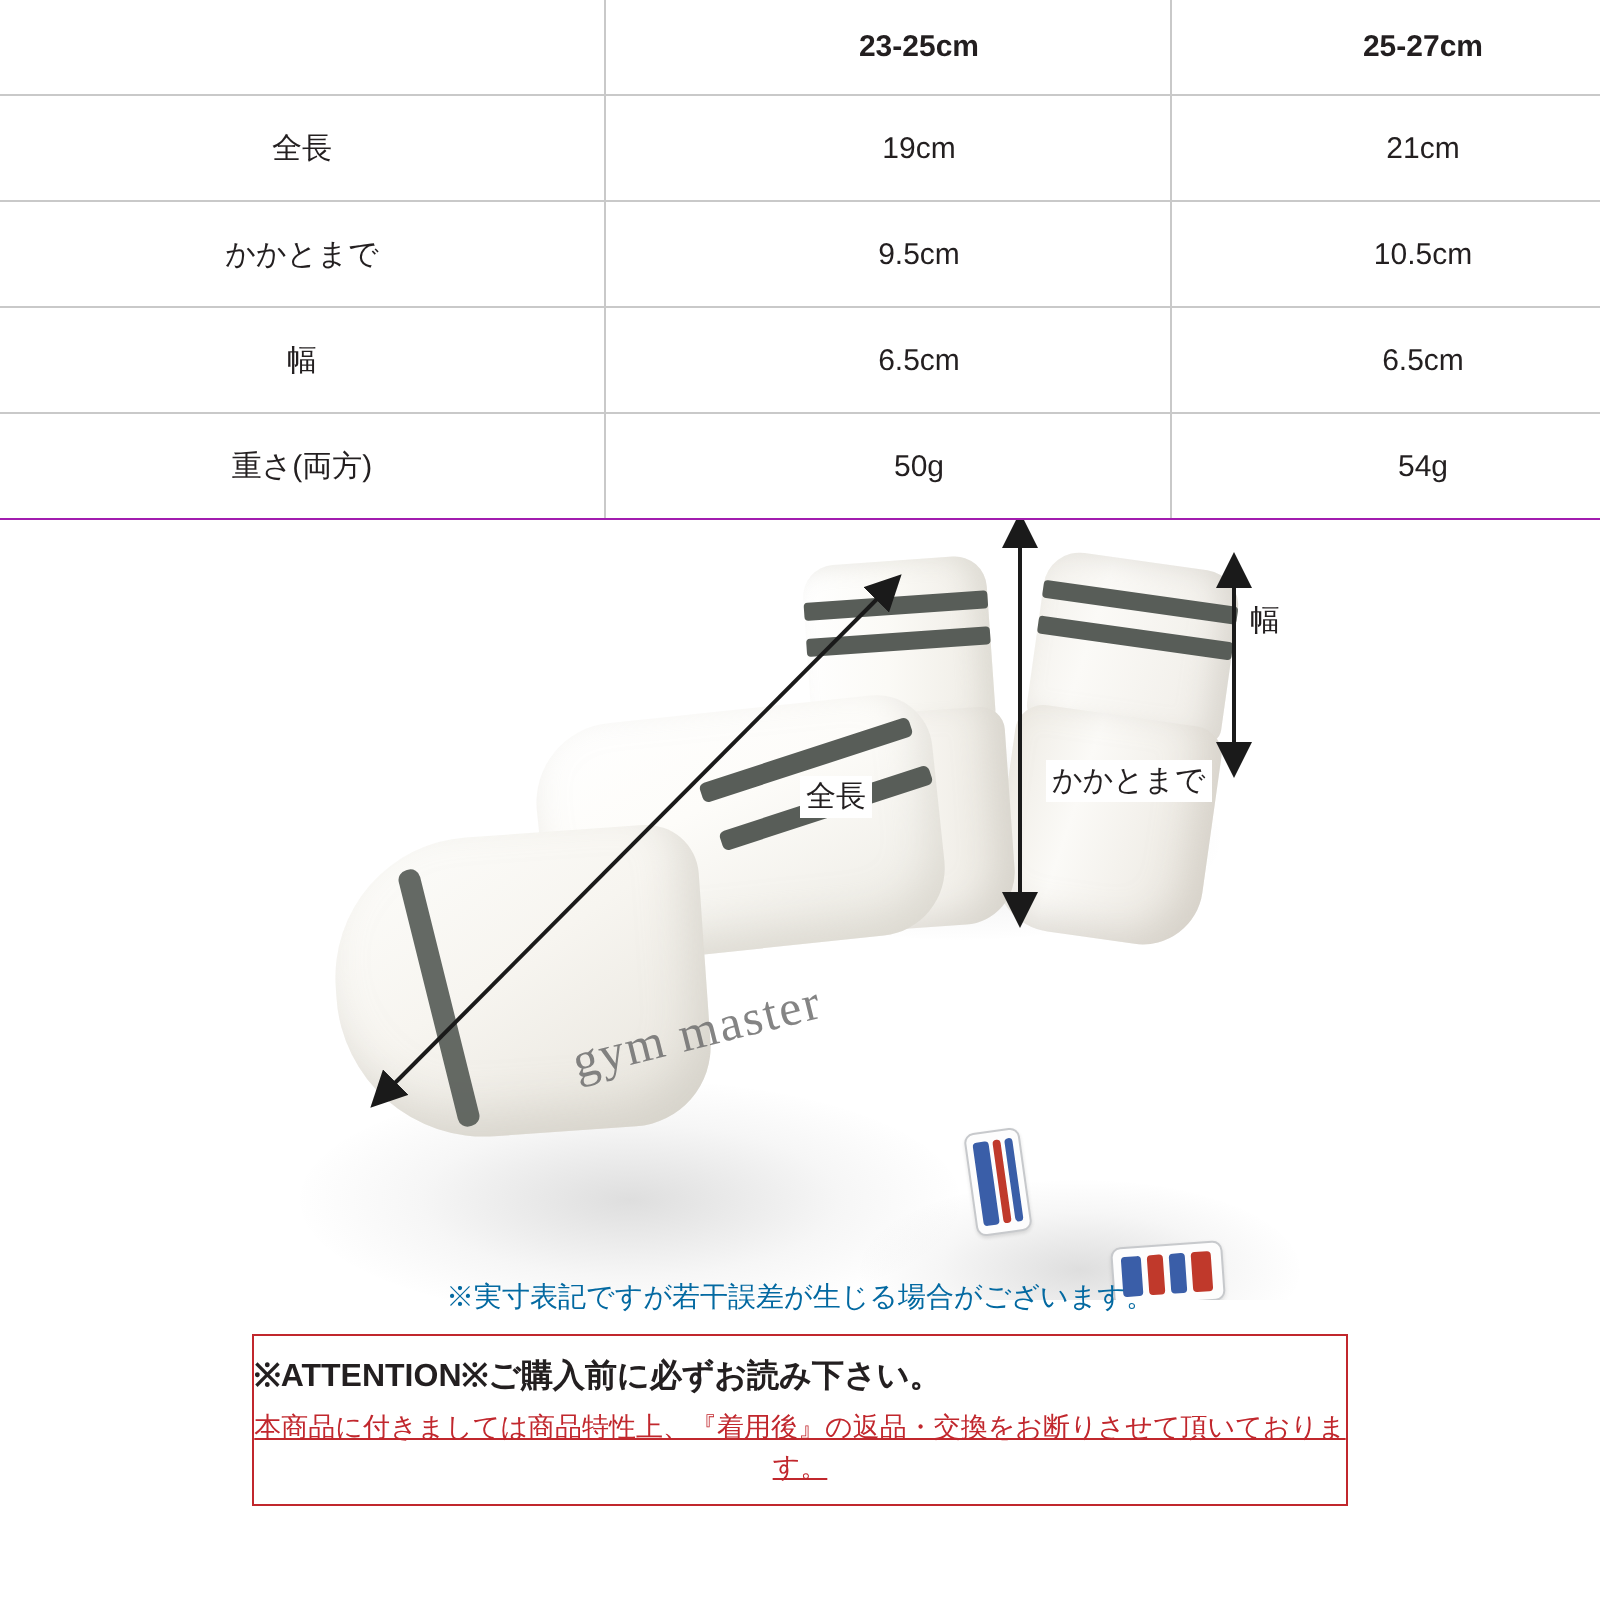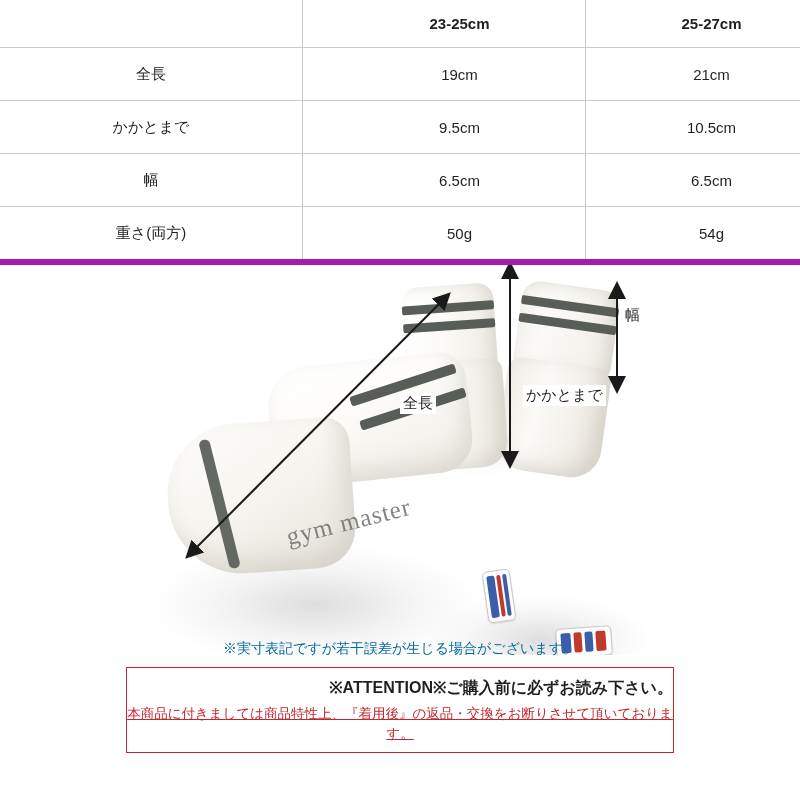--- a/index.html
+++ b/index.html
@@ -37,21 +37,21 @@
   .size-table td.col-label { width: 300px; }
   .size-table td.col-a { width: 249px; padding-left: 32px; }
   .size-table td.col-b { width: 249px; }
   .size-table td.corner { border-left: none; }
   .size-table td.last { border-right: none; }
   .size-table td.header-cell {
     font-weight: bold;
     font-size: 15px;
   }
   .size-table tr.row-4 td {
-    border-bottom: 6px solid #a21caf;
+    border-bottom: 1px solid #a21caf;
   }
 
   
   .photo-area {
     position: relative;
     width: 800px;
     height: 390px;
     background: #ffffff;
     overflow: hidden;
   }
@@ -239,21 +239,21 @@
   .attention-box {
     position: absolute;
     left: 126px;
     top: 667px;
     width: 548px;
     height: 86px;
     border: 1px solid #c1272d;
     box-sizing: border-box;
     display: flex;
     flex-direction: column;
-    align-items: flex-end;
+    align-items: flex-start;
     justify-content: center;
     gap: 5px;
   }
   .attention-title {
     font-size: 16px;
     color: #231f20;
     font-weight: bold;
   }
   .attention-text {
     font-size: 13.5px;

